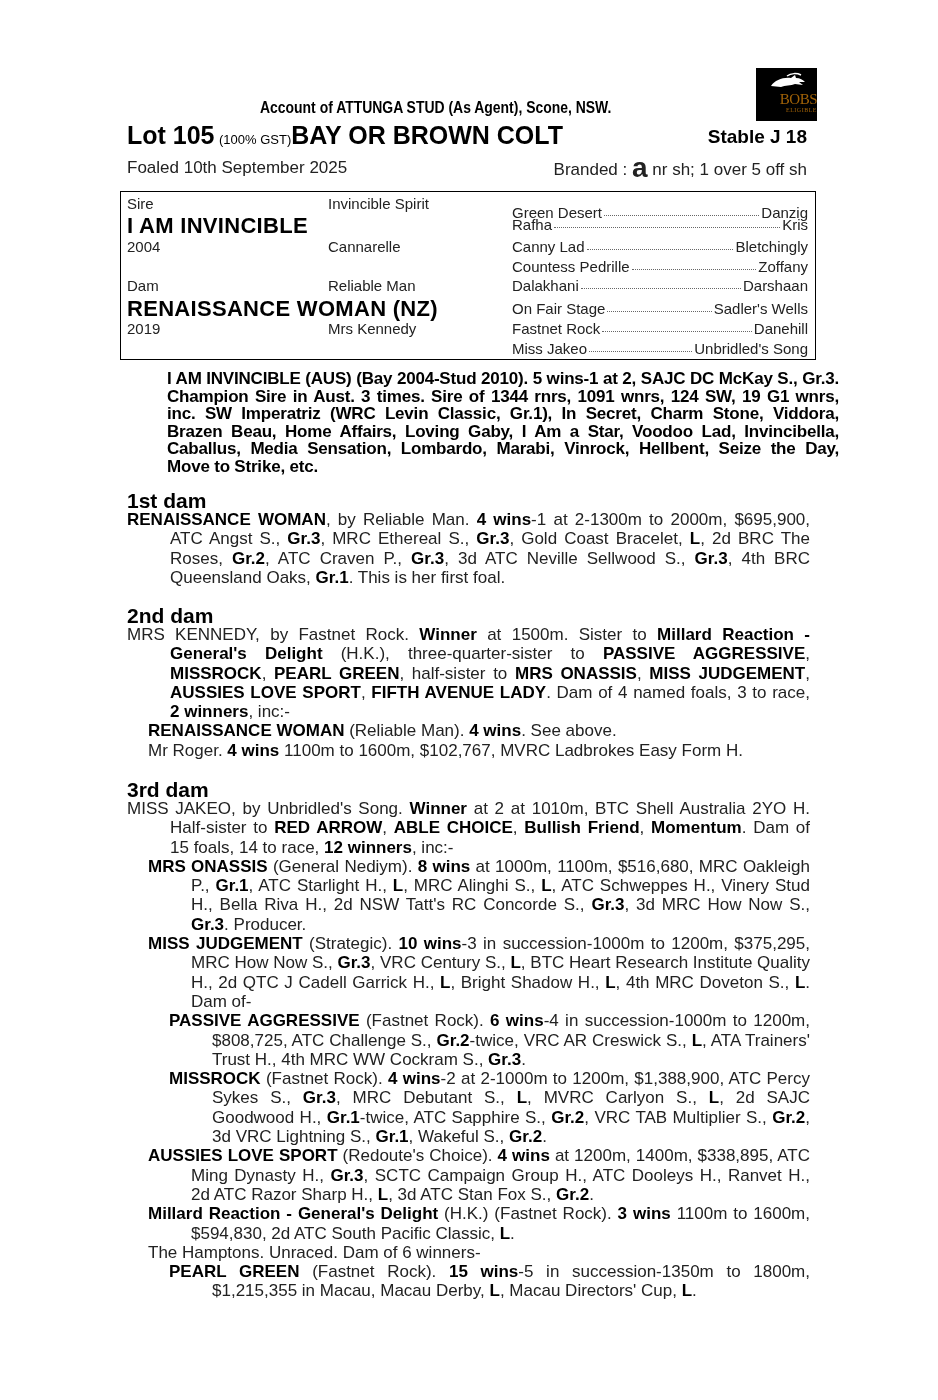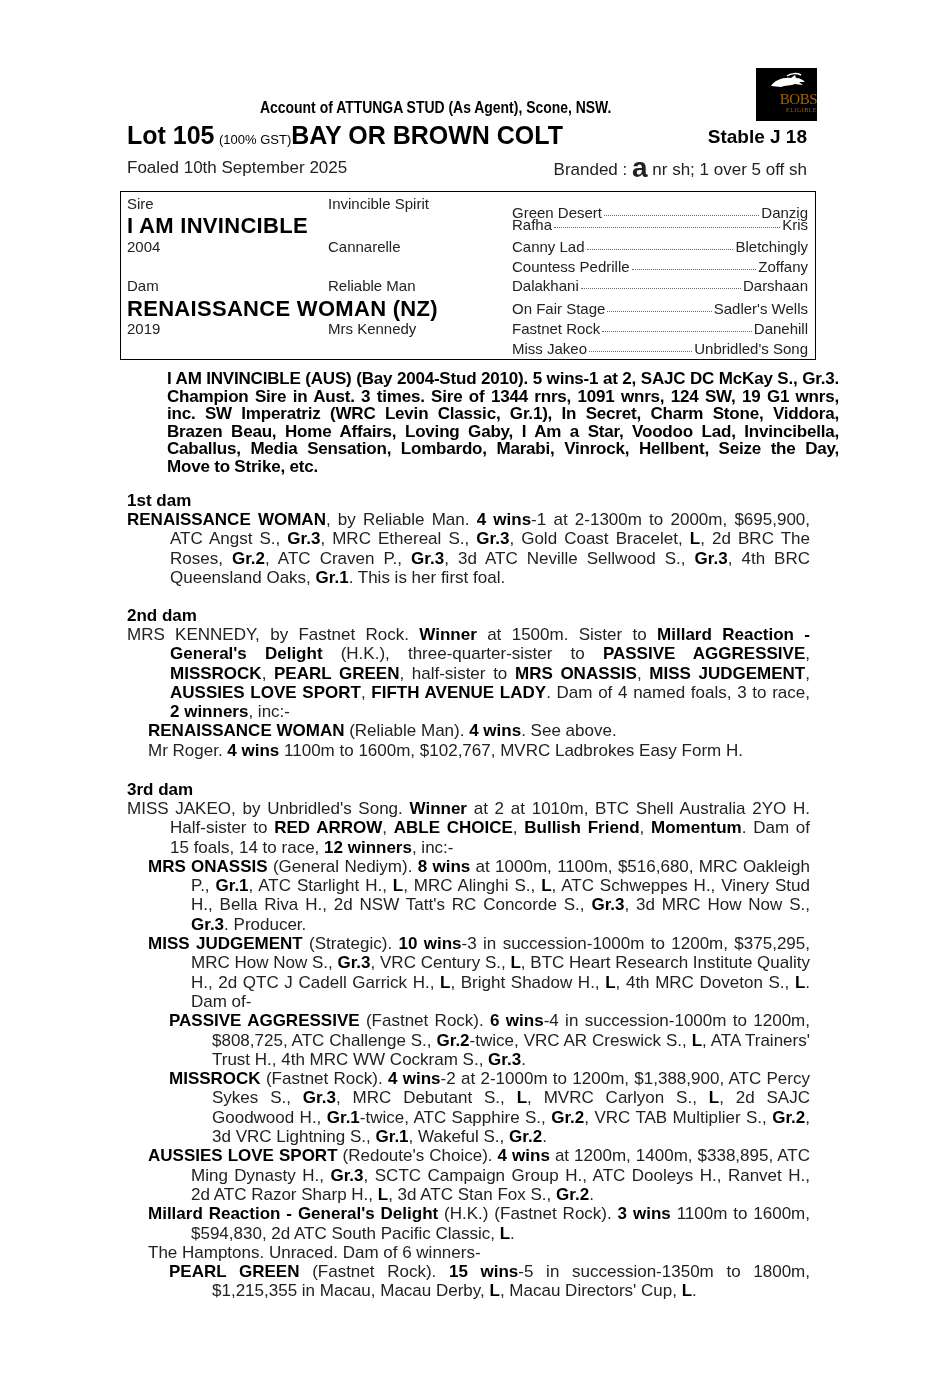--- a/index.html
+++ b/index.html
@@ -17,21 +17,21 @@
   .foaled { position:absolute; left:127px; top:158px; font-size:17px; color:#222; }
   .branded { position:absolute; right:131px; top:152px; font-size:17px; color:#222; white-space:nowrap; }
   .branded .brand-a { font-size:28px; font-weight:900; vertical-align:-2px; }
   .pedigree { position:absolute; left:120px; top:191px; width:696px; height:169px; border:1.5px solid #000; box-sizing:border-box; font-size:15px; color:#222; }
   .pc { position:absolute; white-space:nowrap; }
   .pc.big { font-size:22px; font-weight:900; color:#000; letter-spacing:0.3px; }
   .gp { position:absolute; left:391px; width:296px; display:flex; white-space:nowrap; font-size:15px; }
   .gp .dots { flex:1; overflow:hidden; border-bottom:1.5px dotted #666; margin:0 2px 5px; }
   .sire-para { position:absolute; left:133px; top:370px; width:672px; font-size:17px; font-weight:900; line-height:17.5px; text-align:justify; letter-spacing:-0.2px;margin-left:34px; }
   .section { position:absolute; left:127px; width:683px; font-size:17px; line-height:19.3px; color:#222; }
-  .section h3 { margin:0; font-size:17px; font-weight:900; color:#000; line-height:19px; }
+  .section h3 { margin:0; font-size:21px; font-weight:900; color:#000; line-height:19px; }
   .p { text-align:justify; margin:0; }
   .p b { color:#000; font-weight:900; }
   .ind0 { padding-left:43px; text-indent:-43px; }
   .ind1 { padding-left:64px; text-indent:-43px; }
   .ind2 { padding-left:85px; text-indent:-43px; }
 </style>
 </head>
 <body>
 
 <div class="logo">

